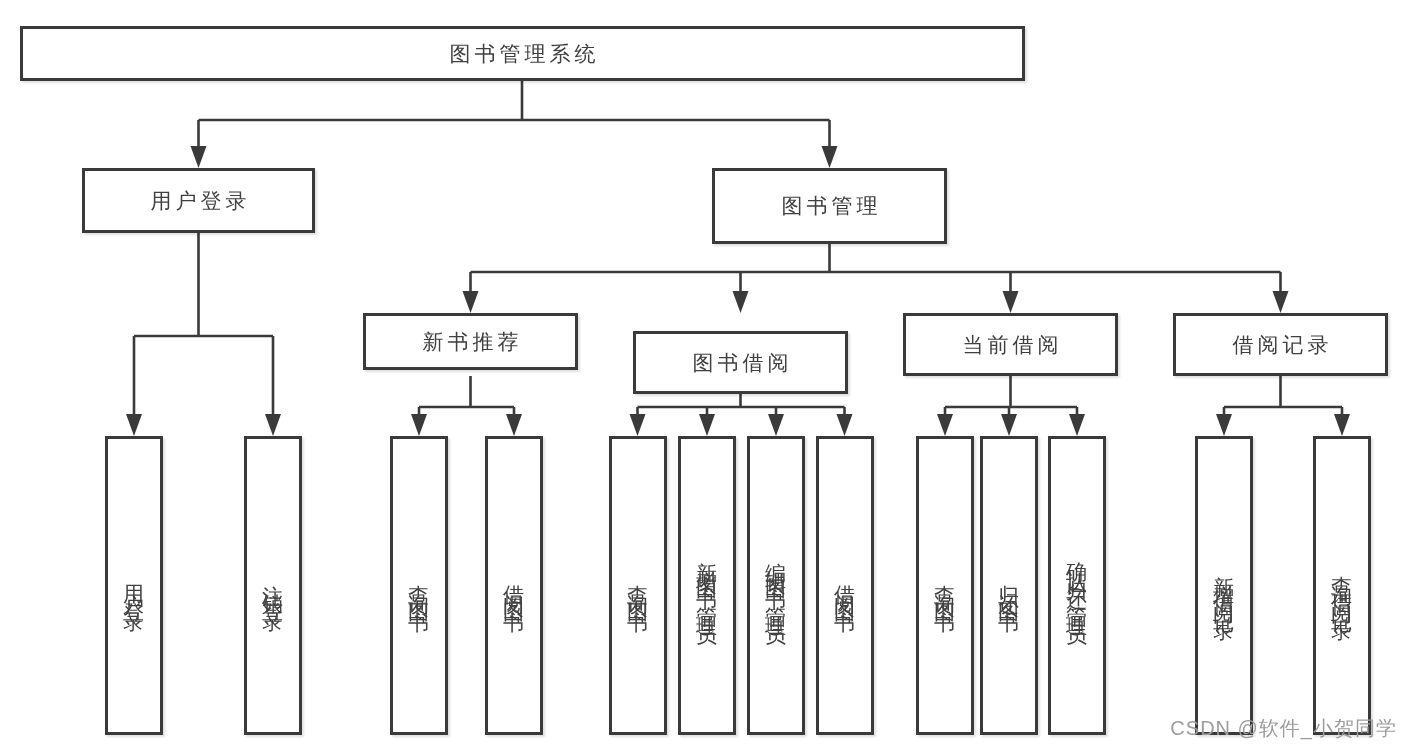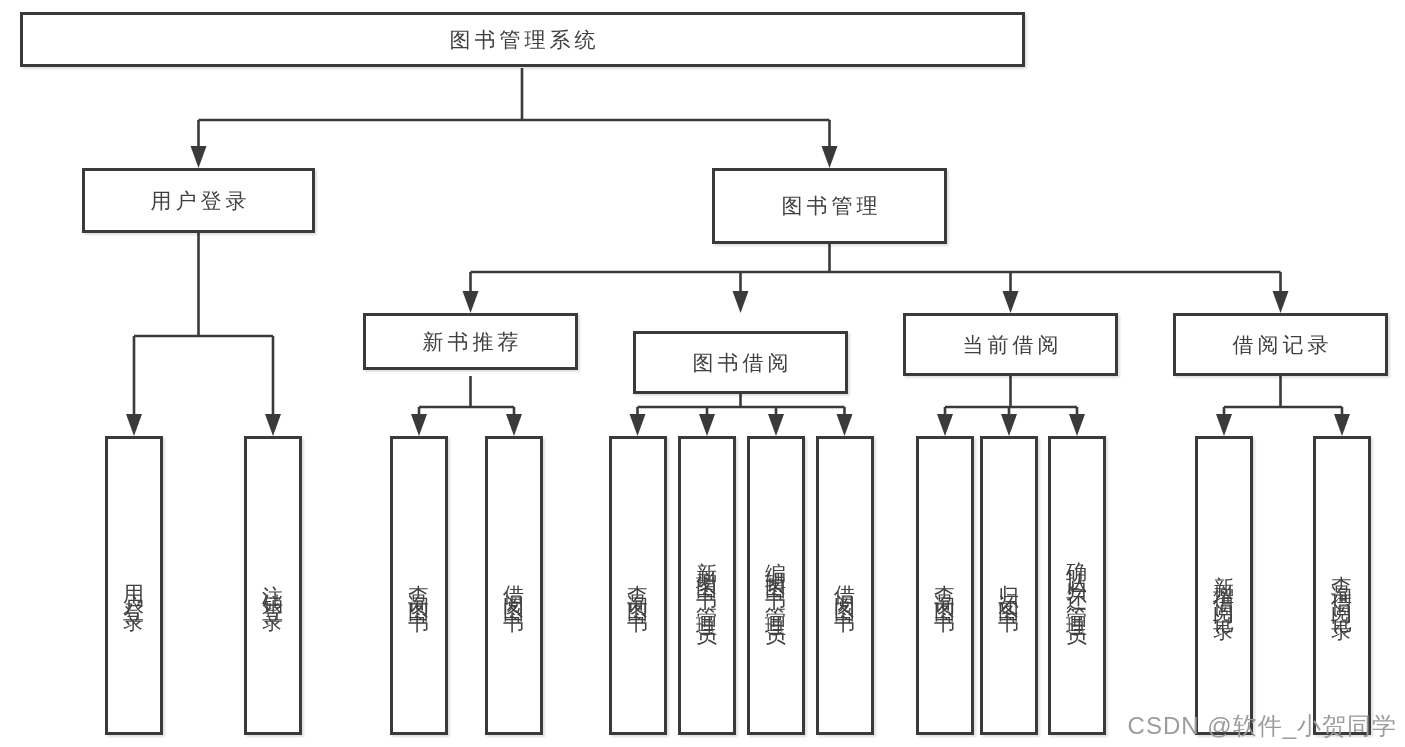--- a/index.html
+++ b/index.html
@@ -37,21 +37,21 @@
   .node.v{
     writing-mode:vertical-rl;
     text-orientation:mixed;
     font-size:21px;
     letter-spacing:9px;
     line-height:1;
   }
   .watermark{
     position:absolute;
     right:8px;bottom:5px;
-    font-size:24px;
+    font-size:20px;
     color:var(--wm);
     letter-spacing:1px;
     white-space:nowrap;
   }
 </style>
 </head>
 <body>
 
 <div class="canvas">
 
@@ -84,21 +84,21 @@
     <path d="M1010.5 376 V407 M945 407 H1077 M945 407 V416 M1009 407 V416 M1077 407 V416"></path>
     <polygon points="937,414 953,414 945,436"></polygon>
     <polygon points="1001,414 1017,414 1009,436"></polygon>
     <polygon points="1069,414 1085,414 1077,436"></polygon>
 
     <path d="M1280.5 376 V407 M1224 407 H1342 M1224 407 V416 M1342 407 V416"></path>
     <polygon points="1216,414 1232,414 1224,436"></polygon>
     <polygon points="1334,414 1350,414 1342,436"></polygon>
   </svg>
 
-  <div class="node h" style="left:20px;top:12px;width:1005px;height:55px;">
+  <div class="node h" style="left:20px;top:26px;width:1005px;height:55px;">
     <span>图书管理系统</span>
   </div>
 
   <div class="node h" style="left:82px;top:168px;width:233px;height:65px;">
     <span>用户登录</span>
   </div>
   <div class="node h" style="left:712px;top:168px;width:235px;height:76px;">
     <span>图书管理</span>
   </div>
 

